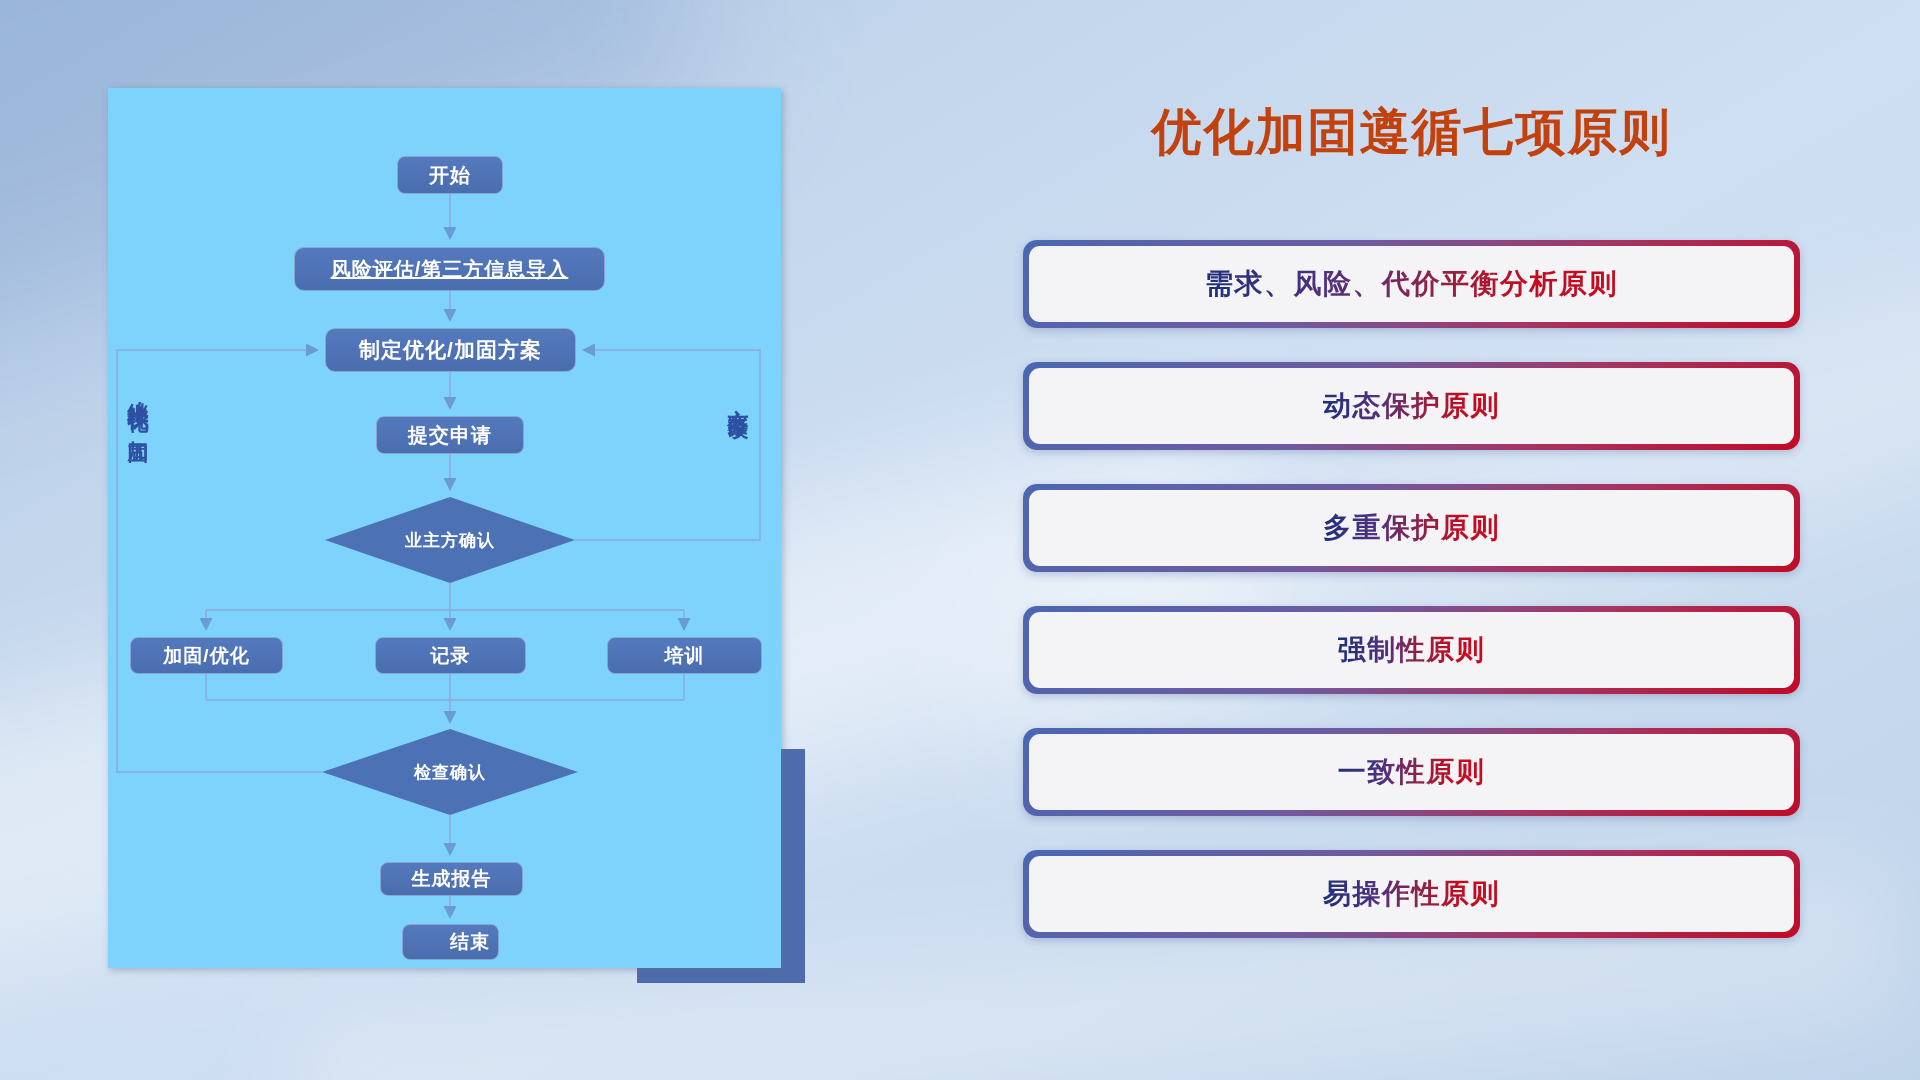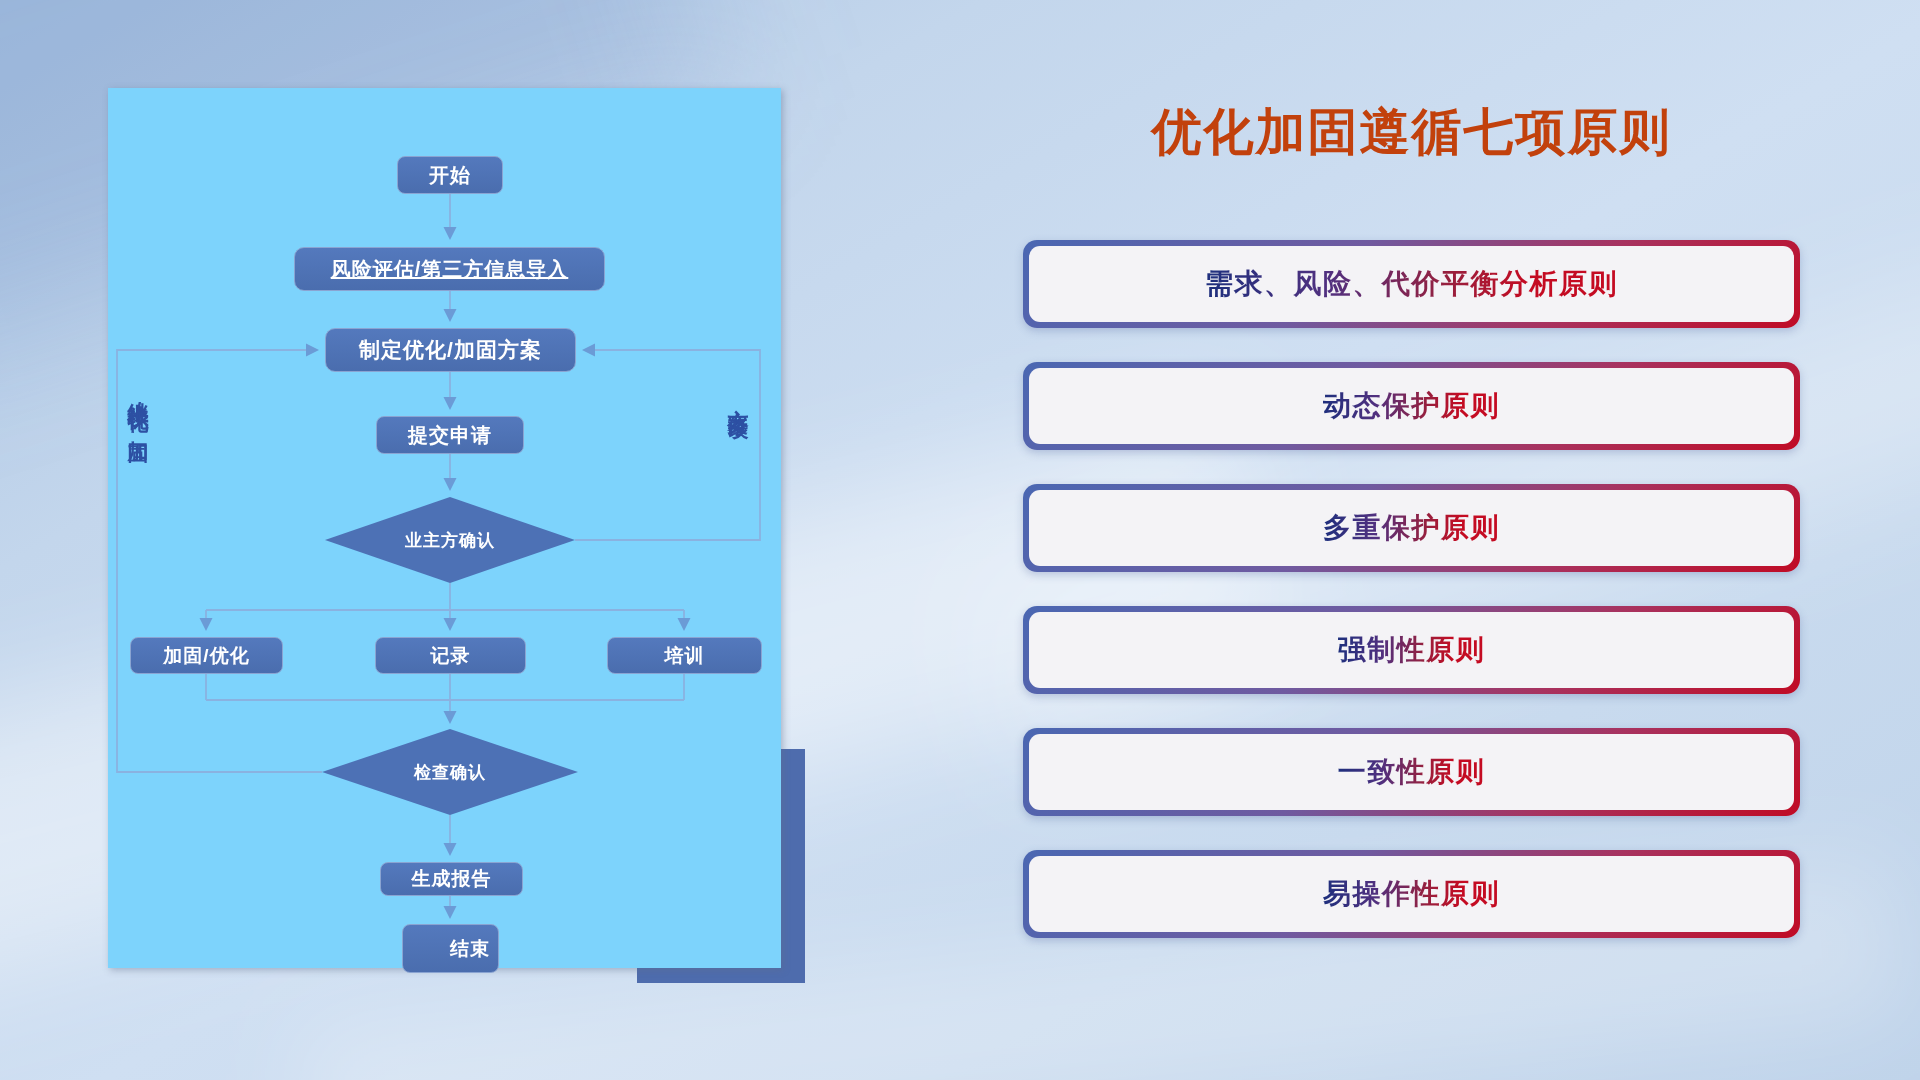--- a/index.html
+++ b/index.html
@@ -40,21 +40,21 @@
   .n-start      { left:289px; top:68px;  width:106px; height:38px; font-size:20px; }
   .n-risk       { left:186px; top:159px; width:311px; height:44px; font-size:20px; border-radius:10px;text-decoration:underline; }
   .n-plan       { left:217px; top:240px; width:251px; height:44px; font-size:21px; border-radius:10px; }
   .n-submit     { left:268px; top:328px; width:148px; height:38px; font-size:20px; }
   .n-owner      { left:217px; top:409px; width:250px; height:86px; font-size:17px; }
   .n-reinforce  { left:22px;  top:549px; width:153px; height:37px; font-size:19px; }
   .n-record     { left:267px; top:549px; width:151px; height:37px; font-size:19px; }
   .n-training   { left:499px; top:549px; width:155px; height:37px; font-size:19px; }
   .n-check      { left:214px; top:641px; width:256px; height:86px; font-size:17px; }
   .n-report     { left:272px; top:774px; width:143px; height:34px; font-size:19px; }
-  .n-end        { left:294px; top:836px; width:97px;  height:49px; font-size:19px;padding-left:39px; }
+  .n-end        { left:294px; top:836px; width:97px;  height:36px; font-size:19px;padding-left:39px; }
   .lbl-continue { left:20px;  top:298px; }
   .lbl-revise   { left:620px; top:304px; }
 
   
   .right-panel { position:absolute; left:1023px; top:104px; width:777px; }
   .page-title {
     text-align:center; font-size:50px; font-weight:bold; color:#c2410c;
     letter-spacing:2px; height:56px; line-height:56px; margin-bottom:80px; white-space:nowrap;
   }
   .p-box {

